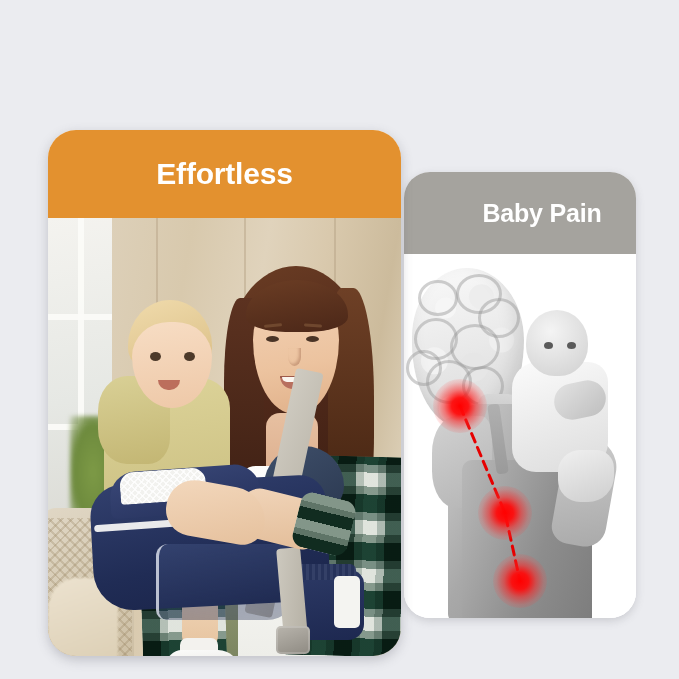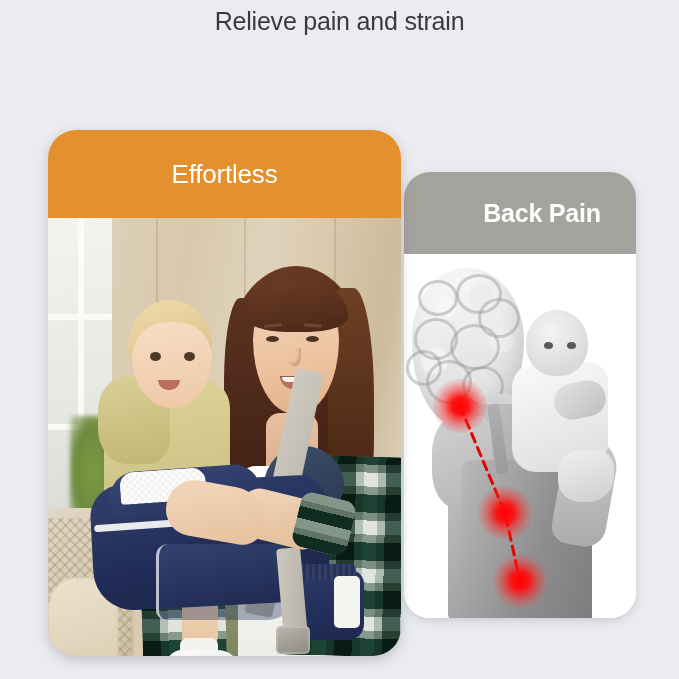--- a/index.html
+++ b/index.html
@@ -111,22 +111,22 @@
     left: 0; top: 0;
     width: 100%;
     height: 88px;
     background: #e3912f;
     display: flex;
     align-items: center;
     justify-content: center;
   }
   #card-effortless-header .hlabel {
     color: #ffffff;
-    font-size: 26px;
-    font-weight: normal;
+    font-size: 30px;
+    font-weight: bold;
     letter-spacing: -0.2px;
     font-family: "Liberation Sans", sans-serif;
   }
   #card-effortless-photo {
     position: absolute;
     left: 0; top: 88px;
     width: 100%;
     height: 438px;
     overflow: hidden;
     background: #d9cbb4;
@@ -500,28 +500,27 @@
   }
   #pain-line-svg {
     position: absolute; inset: 0; width: 100%; height: 100%;
     pointer-events: none;
   }
 </style>
 </head>
 <body>
 
 <div id="header">
-  <p id="subtitle">Relieve pain and strain</p>
 </div>
 
 <div id="cards">
 
   <div id="card-pain">
     <div id="card-pain-header">
-      <span class="hlabel">Back Pain</span>
+      <span class="hlabel">Baby Pain</span>
     </div>
 
     <div id="card-pain-photo">
       <div id="pain-scene">
 
         <div class="p-hair"></div>
         <div class="p-curl" style="left:14px;  top:26px;  width:34px; height:30px;"></div>
         <div class="p-curl" style="left:52px;  top:20px;  width:40px; height:34px;"></div>
         <div class="p-curl" style="left:10px;  top:64px;  width:38px; height:36px;"></div>
         <div class="p-curl" style="left:46px;  top:70px;  width:44px; height:40px;"></div>

